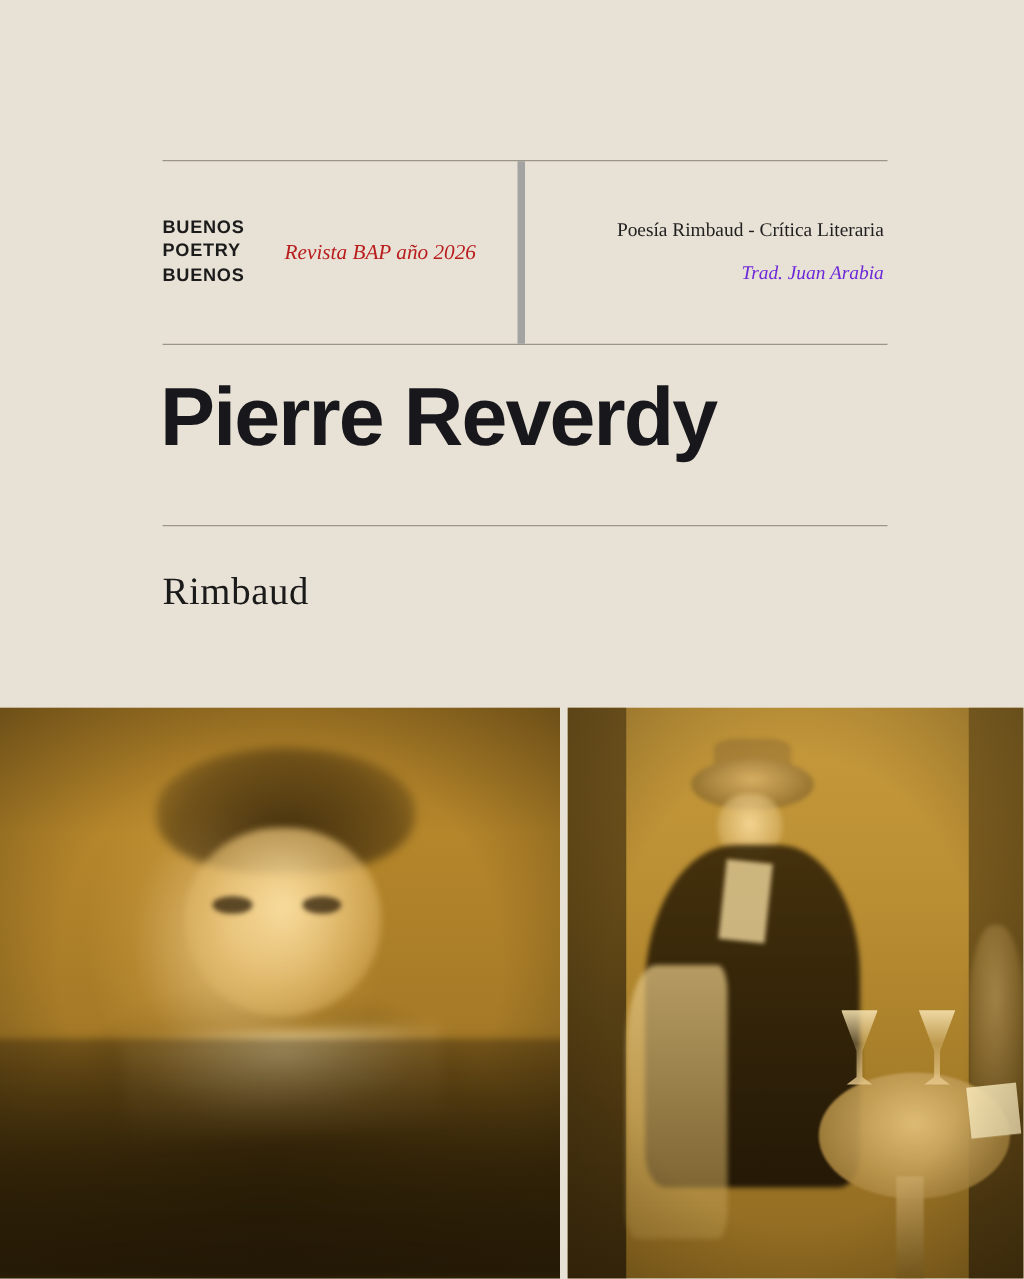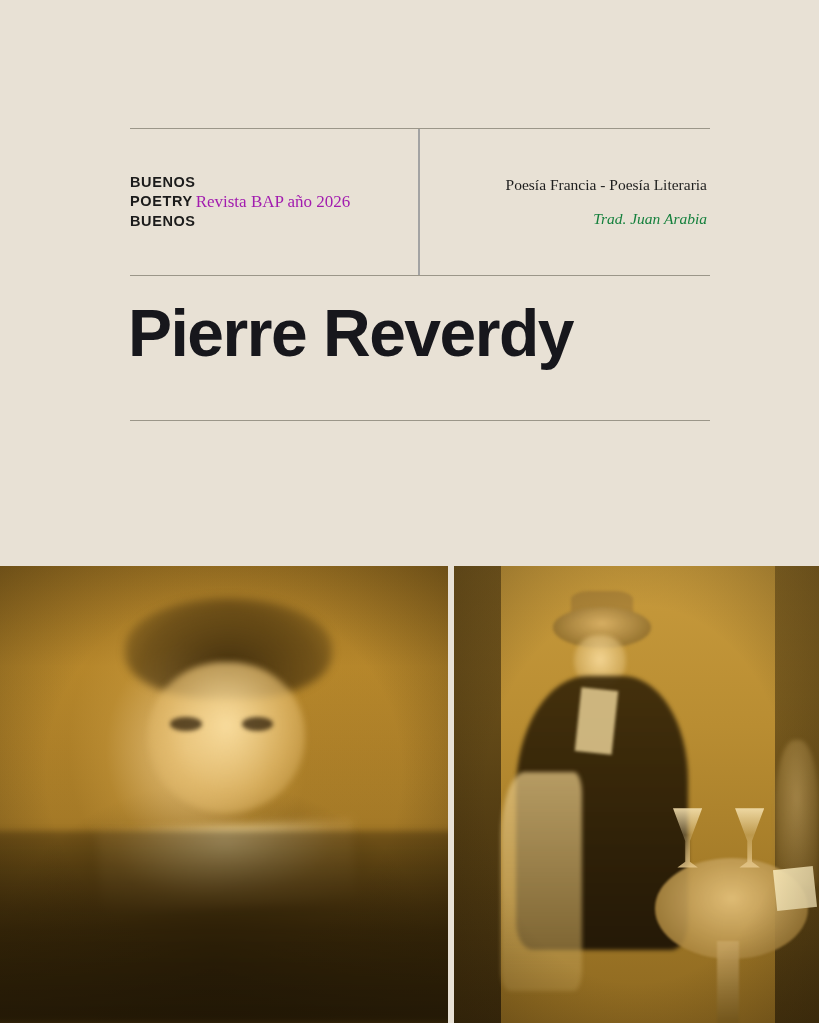--- a/index.html
+++ b/index.html
@@ -31,39 +31,41 @@
     height: 148px;
     border-top: 1px solid #8a8madd;
     border-top: 1px solid #9b9689;
     border-bottom: 1px solid #9b9689;
     box-sizing: border-box;
     display: flex;
   }
   .meta-left {
     width: 290px;
     box-sizing: border-box;
-    border-right: 2px solid #a3a3a3;
+    border-right: 6px solid #a3a3a3;
     display: flex;
     align-items: center;
     padding-left: 0px;
   }
   .logo {
     font-family: "Liberation Sans", sans-serif;
     font-weight: bold;
     font-size: 14.5px;
     line-height: 1.33;
     letter-spacing: 0.6px;
     color: #1b1b1b;
     margin-left: 0px;
     text-align: left;
   }
   .issue-line {
     font-family: "Liberation Serif", serif;
+    font-style: italic;
     font-size: 17px;
-    color: #a21caf;
+    color: #b91c1c;
+    margin-left: 32px;
     white-space: nowrap;
   }
   .meta-right {
     flex: 1;
     display: flex;
     flex-direction: column;
     align-items: flex-end;
     justify-content: center;
     padding-right: 3px;
     box-sizing: border-box;
@@ -72,21 +74,21 @@
     font-family: "Liberation Serif", serif;
     font-size: 15.5px;
     color: #1f1f1f;
     margin-bottom: 16px;
     white-space: nowrap;
   }
   .meta-right .line2 {
     font-family: "Liberation Serif", serif;
     font-style: italic;
     font-size: 15.5px;
-    color: #15803d;
+    color: #6d28d9;
     white-space: nowrap;
   }
 
   
   .author-title {
     position: absolute;
     left: 128px;
     top: 300px;
     font-family: "Liberation Sans", sans-serif;
     font-weight: bold;
@@ -287,29 +289,30 @@
   <div class="meta-block">
     <div class="meta-left">
       <div class="logo">
         <div>BUENOS</div>
         <div>POETRY</div>
         <div>BUENOS</div>
       </div>
       <div class="issue-line">Revista BAP año 2026</div>
     </div>
     <div class="meta-right">
-      <div class="line1">Poesía Francia - Poesía Literaria</div>
+      <div class="line1">Poesía Rimbaud - Crítica Literaria</div>
       <div class="line2">Trad. Juan Arabia</div>
     </div>
   </div>
 
   <div class="author-title">Pierre Reverdy</div>
 
   <div class="rule"></div>
 
+  <div class="work-title">Rimbaud</div>
 
   <div class="images">
     <div class="photo photo-left">
       <div class="base"></div>
       <div class="hair"></div>
       <div class="face"></div>
       <div class="eyeL"></div>
       <div class="eyeR"></div>
       <div class="collar"></div>
       <div class="jacket"></div>

